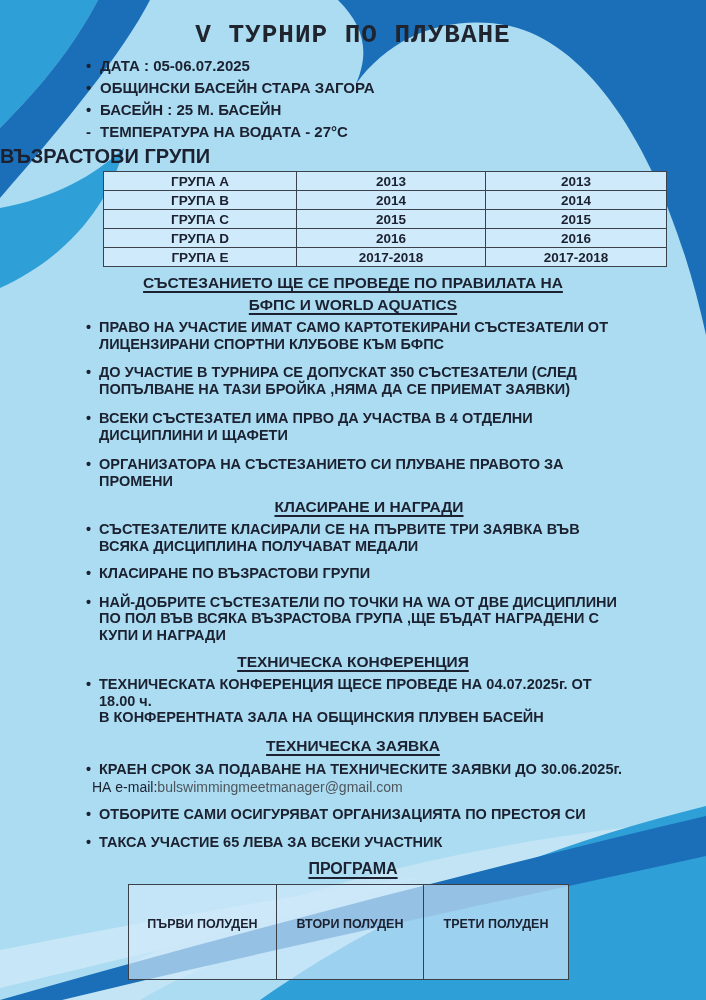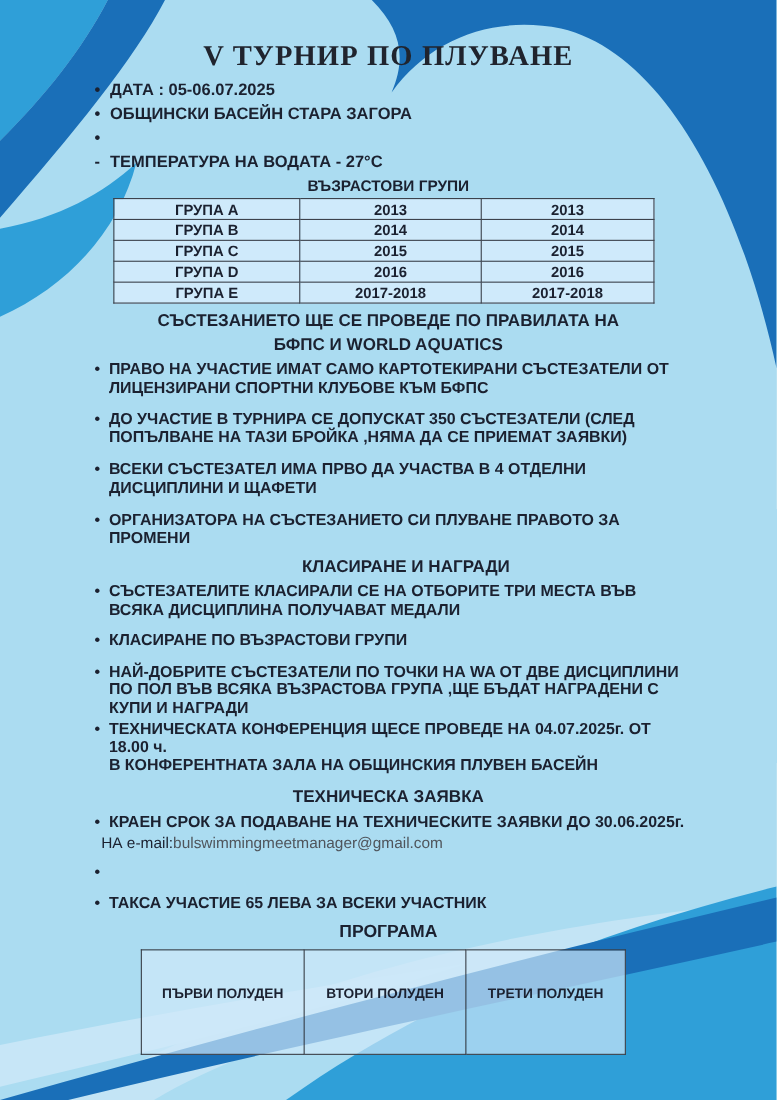--- a/index.html
+++ b/index.html
@@ -10,50 +10,51 @@
     background:#abdcf1;
     overflow:hidden;
     font-family:"Liberation Sans", sans-serif;
     font-weight:bold;
     color:#1b2130;
   }
   .waves { position:absolute; inset:0; z-index:0; }
   .content { position:absolute; inset:0; z-index:1; }
 
   .title {
-    margin-top:36px;
+    margin-top:20px;
     text-align:center;
-    font-family:Liberation Serif, serif;
+    font-family:Liberation Mono, monospace;
     font-weight:bold;
     font-size:26px;
     line-height:30px;
     letter-spacing:1px;
     color:#20242e;
   }
 
   .info { margin:5px 0 0 86px; font-size:15px; line-height:22px; }
   .info-row { display:flex; }
   .info-marker { width:14px; flex:0 0 14px; }
 
-  .center-heading { text-align:center; font-size:14px; margin-top:2px; }
+  .center-heading { font-size:20px; margin-top:2px; }
   .underlined {
+    text-decoration:underline;
     text-decoration-thickness:1.5px;
     text-underline-offset:3px;
   }
 
   table { border-collapse:collapse; }
   .age-table { margin:3px 0 0 103px; }
   .age-table td {
     border:1.5px solid #3c424c;
     background:#cfeafb;
     text-align:center;
     font-size:13.5px;
     font-weight:bold;
     height:18px;
-    padding:0 4px;
+    padding:0 16px;
   }
   .age-table .col-group { width:160px; }
   .age-table .col-y1 { width:156px; }
   .age-table .col-y2 { width:148px; }
 
   .section-heading {
     text-align:center;
     font-size:15.5px;
     line-height:22px;
   }
@@ -119,20 +120,21 @@
       <div class="info-row">
         <span class="info-marker">•</span>
         <span>ДАТА : 05-06.07.2025</span>
       </div>
       <div class="info-row">
         <span class="info-marker">•</span>
         <span>ОБЩИНСКИ БАСЕЙН СТАРА ЗАГОРА</span>
       </div>
       <div class="info-row">
         <span class="info-marker">•</span>
+        <span>БАСЕЙН : 25 М. БАСЕЙН</span>
       </div>
       <div class="info-row">
         <span class="info-marker">-</span>
         <span>ТЕМПЕРАТУРА НА ВОДАТА - 27°С</span>
       </div>
     </div>
 
     <div class="center-heading">ВЪЗРАСТОВИ ГРУПИ</div>
 
     <table class="age-table">
@@ -189,32 +191,35 @@
       </div>
     </div>
 
     <div class="section-heading underlined-wrap" style="margin-top:7px;padding-left:32px;">
       <span class="underlined">КЛАСИРАНЕ И НАГРАДИ</span>
     </div>
 
     <div class="bullets">
       <div class="bullet" style="margin-top:3px;">
         <span class="marker">•</span>
-        <span>СЪСТЕЗАТЕЛИТЕ КЛАСИРАЛИ СЕ НА ОТБОРИТЕ ТРИ МЕСТА ВЪВ ВСЯКА ДИСЦИПЛИНА ПОЛУЧАВАТ МЕДАЛИ</span>
+        <span>СЪСТЕЗАТЕЛИТЕ КЛАСИРАЛИ СЕ НА ПЪРВИТЕ ТРИ ЗАЯВКА ВЪВ ВСЯКА ДИСЦИПЛИНА ПОЛУЧАВАТ МЕДАЛИ</span>
       </div>
       <div class="bullet" style="margin-top:11px;">
         <span class="marker">•</span>
         <span>КЛАСИРАНЕ ПО ВЪЗРАСТОВИ ГРУПИ</span>
       </div>
       <div class="bullet" style="margin-top:12px;">
         <span class="marker">•</span>
         <span>НАЙ-ДОБРИТЕ СЪСТЕЗАТЕЛИ ПО ТОЧКИ НА WA ОТ ДВЕ ДИСЦИПЛИНИ ПО ПОЛ ВЪВ ВСЯКА ВЪЗРАСТОВА ГРУПА ,ЩЕ БЪДАТ НАГРАДЕНИ  С КУПИ И НАГРАДИ</span>
       </div>
     </div>
 
+    <div class="section-heading" style="margin-top:8px;">
+      <span class="underlined">ТЕХНИЧЕСКА КОНФЕРЕНЦИЯ</span>
+    </div>
 
     <div class="bullets">
       <div class="bullet" style="margin-top:3px;">
         <span class="marker">•</span>
         <span>ТЕХНИЧЕСКАТА КОНФЕРЕНЦИЯ ЩЕСЕ ПРОВЕДЕ НА 04.07.2025г. ОТ 18.00 ч.</span>
       </div>
     </div>
     <div class="plain-line">В КОНФЕРЕНТНАТА ЗАЛА  НА ОБЩИНСКИЯ ПЛУВЕН БАСЕЙН</div>
 
     <div class="section-heading" style="margin-top:9px;">
@@ -226,20 +231,21 @@
         <span class="marker">•</span>
         <span>КРАЕН СРОК ЗА ПОДАВАНЕ НА ТЕХНИЧЕСКИТЕ ЗАЯВКИ ДО 30.06.2025г.</span>
       </div>
     </div>
     <div class="email-line">
       <span class="email-label">НА e-mail:</span><span class="email-value">bulswimmingmeetmanager@gmail.com</span>
     </div>
     <div class="bullets">
       <div class="bullet" style="margin-top:11px;">
         <span class="marker">•</span>
+        <span>ОТБОРИТЕ САМИ ОСИГУРЯВАТ ОРГАНИЗАЦИЯТА ПО ПРЕСТОЯ СИ</span>
       </div>
       <div class="bullet" style="margin-top:11px;">
         <span class="marker">•&nbsp;</span>
         <span>ТАКСА УЧАСТИЕ 65 ЛЕВА ЗА ВСЕКИ УЧАСТНИК</span>
       </div>
     </div>
 
     <div class="section-heading" style="margin-top:8px; font-size:16px;">
       <span class="underlined">ПРОГРАМА</span>
     </div>

